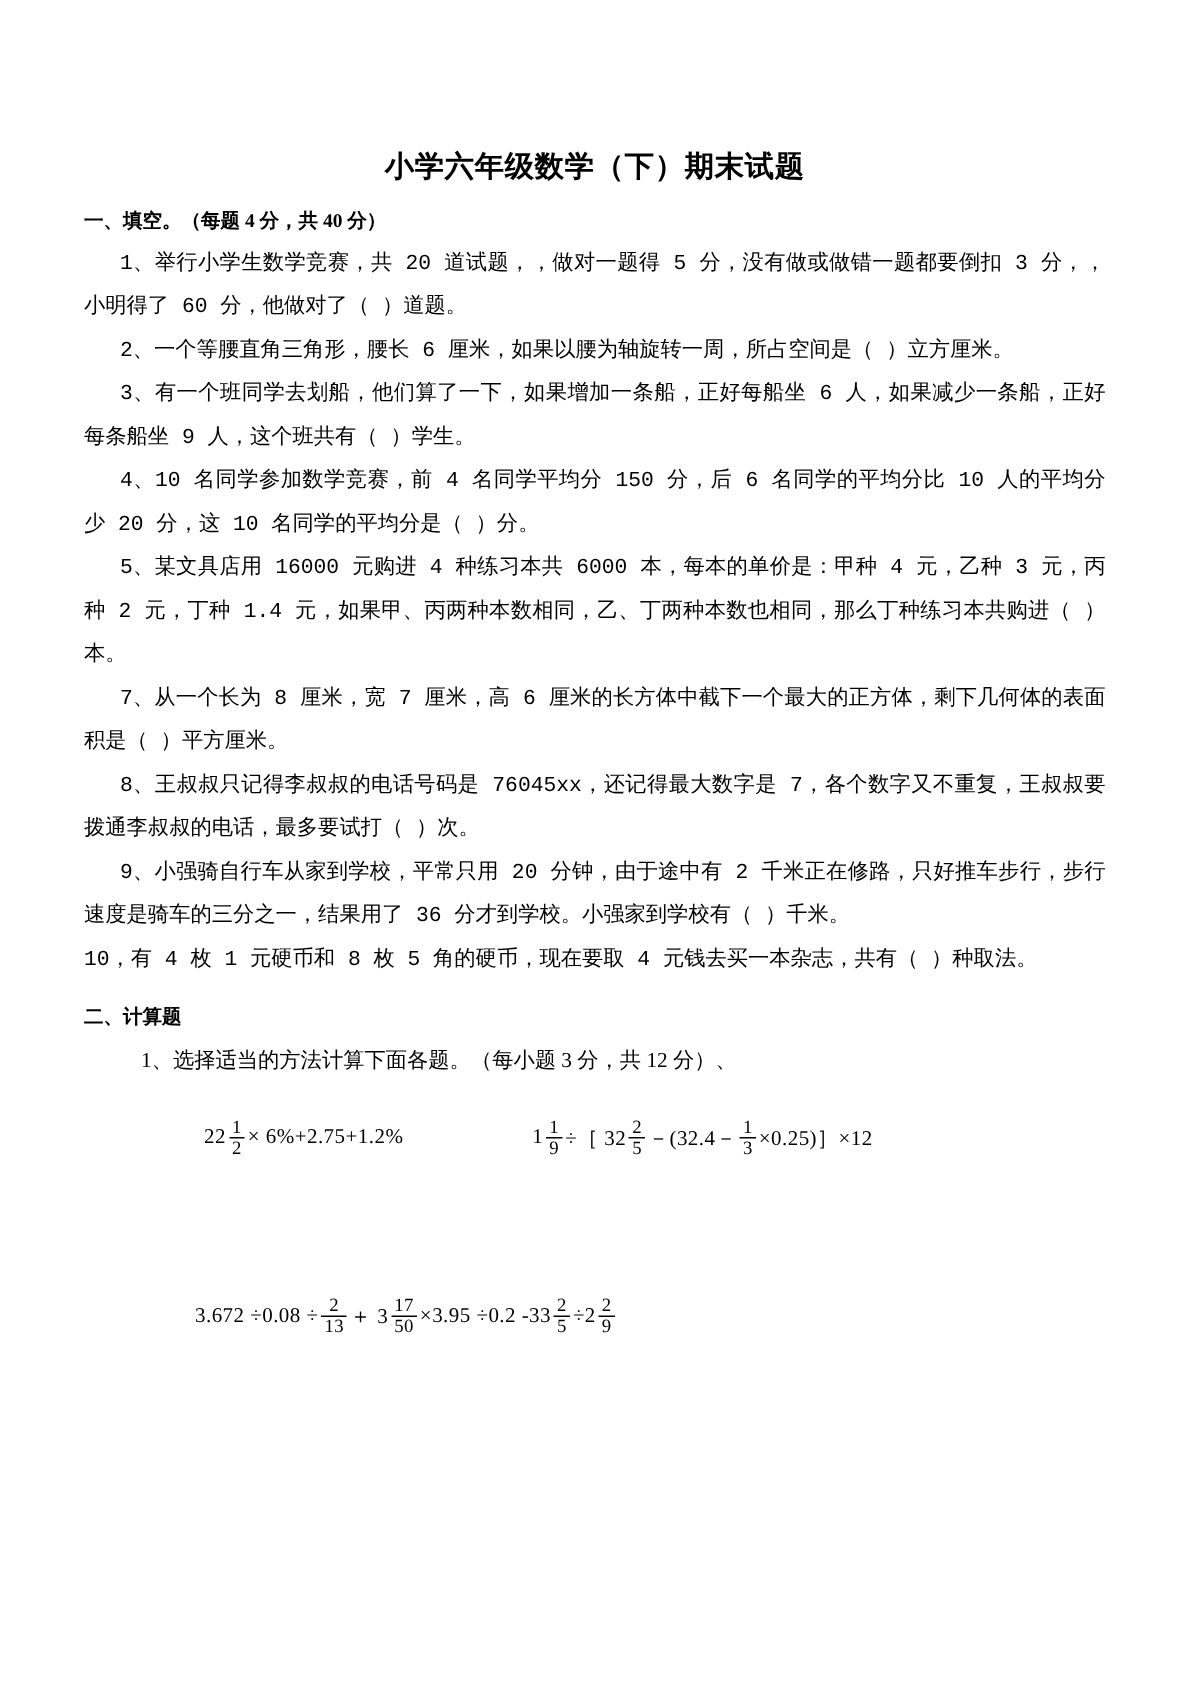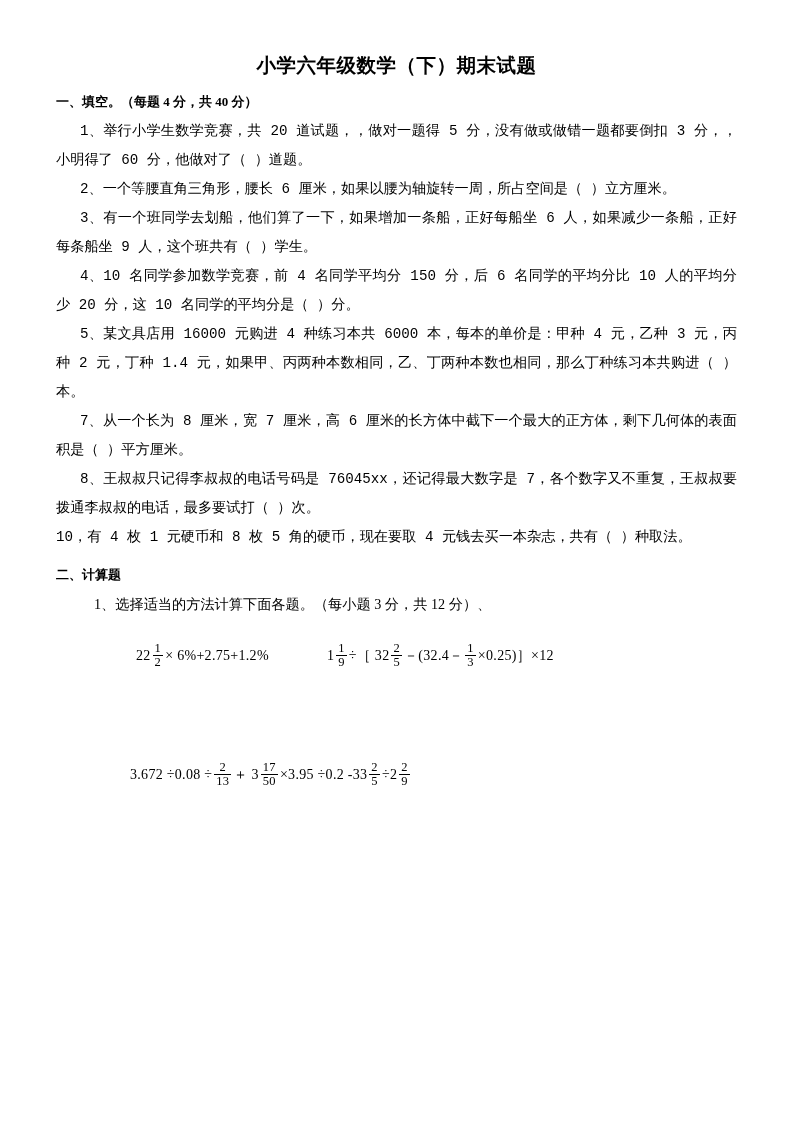--- a/index.html
+++ b/index.html
@@ -19,21 +19,21 @@
     position: relative;
     width: 793px;
     height: 1122px;
     box-sizing: border-box;
     padding: 0 56px;
   }
   .doc-title {
     text-align: center;
     font-size: 19.5px;
     font-weight: bold;
-    margin-top: 52px;
+    margin-top: 97px;
     margin-bottom: 14px;
     letter-spacing: 0.5px;
   }
   .section-heading {
     font-size: 13px;
     font-weight: bold;
     margin: 8px 0 6px 0;
   }
   .item {
     font-size: 14.2px;
@@ -55,21 +55,21 @@
   
   .math-row {
     display: flex;
     align-items: center;
     font-family: "Liberation Serif", "DejaVu Serif", serif;
     font-size: 14px;
   }
   .math-row.r1 {
     margin-top: 24px;
     padding-left: 80px;
-    gap: 58px;
+    gap: 86px;
   }
   .math-row.r2 {
     margin-top: 92px;
     padding-left: 74px;
     gap: 6px;
   }
   .expr {
     display: inline-flex;
     align-items: center;
     white-space: nowrap;
@@ -109,20 +109,21 @@
 
   <div class="section-heading">一、填空。（每题 4 分，共 40 分）</div>
 
   <p class="item">1、举行小学生数学竞赛，共 20 道试题，，做对一题得 5 分，没有做或做错一题都要倒扣 3 分，，小明得了 60 分，他做对了（      ）道题。</p>
   <p class="item">2、一个等腰直角三角形，腰长 6 厘米，如果以腰为轴旋转一周，所占空间是（          ）立方厘米。</p>
   <p class="item">3、有一个班同学去划船，他们算了一下，如果增加一条船，正好每船坐 6 人，如果减少一条船，正好每条船坐 9 人，这个班共有（         ）学生。</p>
   <p class="item">4、10 名同学参加数学竞赛，前 4 名同学平均分 150 分，后 6 名同学的平均分比 10 人的平均分少 20 分，这 10 名同学的平均分是（       ）分。</p>
   <p class="item">5、某文具店用 16000 元购进 4 种练习本共 6000 本，每本的单价是：甲种 4 元，乙种 3 元，丙种 2 元，丁种 1.4 元，如果甲、丙两种本数相同，乙、丁两种本数也相同，那么丁种练习本共购进（       ）本。</p>
   <p class="item">7、从一个长为 8 厘米，宽 7 厘米，高 6 厘米的长方体中截下一个最大的正方体，剩下几何体的表面积是（         ）平方厘米。</p>
   <p class="item">8、王叔叔只记得李叔叔的电话号码是 76045xx，还记得最大数字是 7，各个数字又不重复，王叔叔要拨通李叔叔的电话，最多要试打（        ）次。</p>
+  <p class="item">9、小强骑自行车从家到学校，平常只用 20 分钟，由于途中有 2 千米正在修路，只好推车步行，步行速度是骑车的三分之一，结果用了 36 分才到学校。小强家到学校有（     ）千米。</p>
   <p class="item noindent">10，有 4 枚 1 元硬币和 8 枚 5 角的硬币，现在要取 4 元钱去买一本杂志，共有（         ）种取法。</p>
 
   <div class="section-heading" style="margin-top:14px;">二、计算题</div>
 
   <p class="sub-item">1、选择适当的方法计算下面各题。（每小题 3 分，共 12 分）、</p>
 
   <div class="math-row r1">
     <span class="expr">
       <span>22</span>
       <span class="frac">

